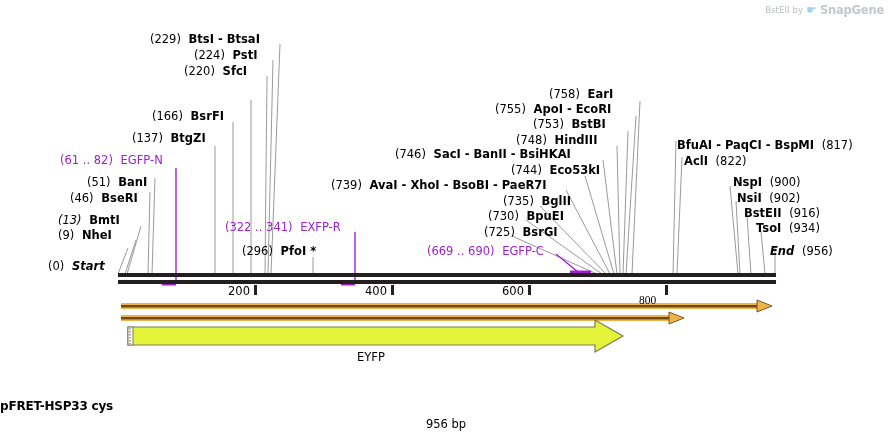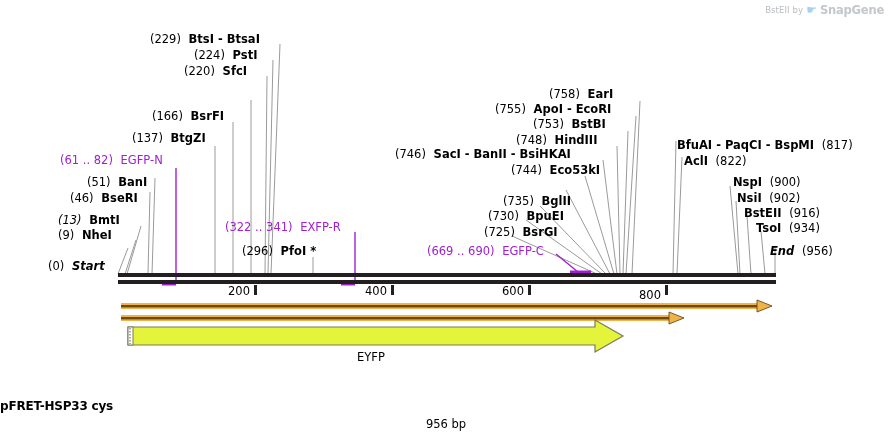--- a/index.html
+++ b/index.html
@@ -281,20 +281,24 @@
     <span class="nm">HindIII</span>
   </div>
   <div class="lbl" style="left:395px; top:148px;">
     <span class="pos" style="margin-right: 4px;">(746)</span>
     <span class="nm">SacI  -  BanII  -  BsiHKAI</span>
   </div>
   <div class="lbl" style="left:511px; top:164px;">
     <span class="pos" style="margin-right: 4px;">(744)</span>
     <span class="nm">Eco53kI</span>
   </div>
+  <div class="lbl" style="left:331px; top:179px;">
+    <span class="pos" style="margin-right: 4px;">(739)</span>
+    <span class="nm">AvaI  -  XhoI  -  BsoBI  -  PaeR7I</span>
+  </div>
   <div class="lbl" style="left:503px; top:195px;">
     <span class="pos" style="margin-right: 4px;">(735)</span>
     <span class="nm">BglII</span>
   </div>
   <div class="lbl" style="left:488px; top:210px;">
     <span class="pos" style="margin-right: 4px;">(730)</span>
     <span class="nm">BpuEI</span>
   </div>
   <div class="lbl" style="left:484px; top:226px;">
     <span class="pos" style="margin-right: 4px;">(725)</span>
@@ -326,20 +330,20 @@
     <span class="pos">(934)</span>
   </div>
   <div class="lbl" style="left:770px; top:245px;">
     <span class="nm italic" style="margin-right: 4px;">End</span>
     <span class="pos">(956)</span>
   </div>
 
   <div class="tick-label" style="left:228px; top:284px;">200</div>
   <div class="tick-label" style="left:365px; top:284px;">400</div>
   <div class="tick-label" style="left:502px; top:284px;">600</div>
-  <div class="tick-label" style="left:639px; top:288px;">800</div>
+  <div class="tick-label" style="left:639px; top:294px;font-family:Liberation Serif, serif;">800</div>
 
   <div class="eyfp-caption" style="left:357px; top:350px;">EYFP</div>
 
   <div class="title" style="top:399px;">pFRET-HSP33 cys</div>
   <div class="subtitle" style="top:417px;">956 bp</div>
 
 </div>
 
 </body></html>

